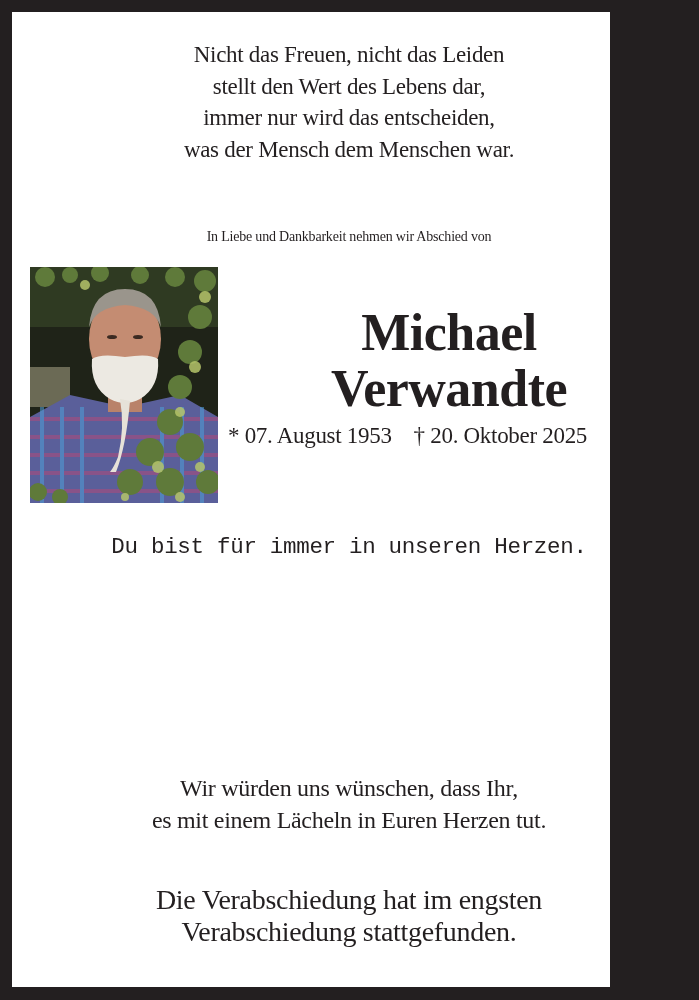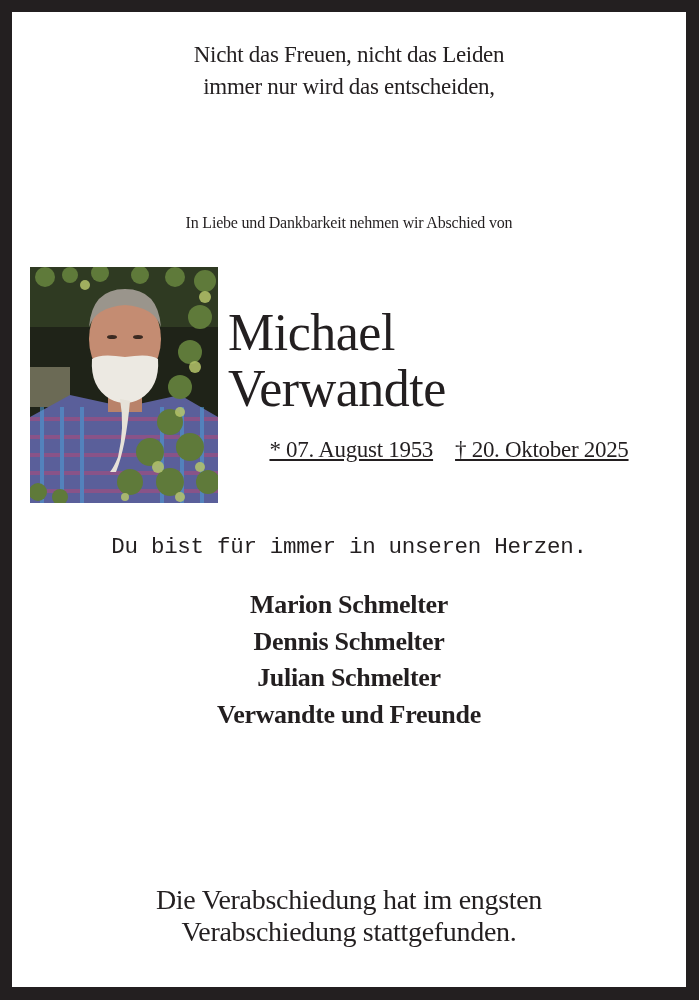--- a/index.html
+++ b/index.html
@@ -3,53 +3,55 @@
 <meta charset="utf-8">
 <style>
   html, body { margin: 0; padding: 0; }
   body {
     width: 699px; height: 1000px; background: #231f20;
     position: relative; overflow: hidden;
     font-family: "Liberation Serif", "DejaVu Serif", serif;
     color: #231f20;
   }
   .card {
-    position: absolute; left: 12px; top: 12px; width: 674px; height: 975px;
+    position: absolute; left: 12px; top: 12px; width: 598px; height: 975px;
     background: #ffffff;
   }
   .center { position: absolute; left: 0; width: 674px; text-align: center; }
   .poem { top: 27px; font-size: 23px; line-height: 31.5px; letter-spacing: -0.3px; }
-  .intro { top: 196px; font-size: 16px; line-height: 30px; letter-spacing: -0.2px; }
+  .intro { top: 210px; font-size: 14px; line-height: 30px; letter-spacing: -0.2px; }
   .photo {
     position: absolute; left: 18px; top: 255px; width: 188px; height: 236px;
     background: #2b2a22; overflow: hidden;
   }
   .name-block {
-    position: absolute; left: 216px; width: 442px; top: 293px;
-    font-weight: normal; font-size: 52px; line-height: 56px; letter-spacing: -0.5px;
+    position: absolute; left: 216px; width: 442px; text-align: center; top: 293px;
+    font-weight: bold; font-size: 52px; line-height: 56px; letter-spacing: -0.5px;
   }
   .dates {
-    position: absolute; left: 216px; width: 442px; text-align: center; top: 423px;
-    font-size: 23px; line-height: 30px; letter-spacing: -0.3px; white-space: nowrap; text-decoration: underline;
+    position: absolute; left: 216px; width: 442px; text-align: left; top: 409px;
+    font-size: 23px; line-height: 30px; letter-spacing: -0.3px; white-space: nowrap;
   }
   .dates span.gap { display: inline-block; width: 22px; }
   .forever { top: 520px; font-size: 22.5px; line-height: 30px; letter-spacing: -0.3px; font-family: Liberation Mono, monospace; }
   .family { top: 575px; font-weight: bold; font-size: 26px; line-height: 36.5px; letter-spacing: -0.3px; }
   .wish { top: 760px; font-size: 24px; line-height: 32px; letter-spacing: -0.3px; }
   .farewell { top: 872px; font-size: 28px; line-height: 32px; letter-spacing: -0.3px; }
   .line { display: block; }
 </style>
 </head>
 <body>
 
 <div class="card">
 
   <div class="center poem">
     <span class="line">Nicht das Freuen, nicht das Leiden</span>
+    <span class="line">stellt den Wert des Lebens dar,</span>
     <span class="line">immer nur wird das entscheiden,</span>
+    <span class="line">was der Mensch dem Menschen war.</span>
   </div>
 
   <div class="center intro">In Liebe und Dankbarkeit nehmen wir Abschied von</div>
 
   <div class="photo">
     <svg width="188" height="236" viewBox="0 0 188 236" xmlns="http://www.w3.org/2000/svg">
       <rect width="188" height="236" fill="#1f2318"></rect>
 
       <rect x="0" y="0" width="188" height="60" fill="#2f3a22"></rect>
       <rect x="0" y="100" width="40" height="40" fill="#6b6a55"></rect>
@@ -116,28 +118,24 @@
     <span class="line">Michael</span>
     <span class="line">Verwandte</span>
   </div>
 
   <div class="dates">
     <span>* 07. August 1953</span><span class="gap"></span><span>† 20. Oktober 2025</span>
   </div>
 
   <div class="center forever">Du bist für immer in unseren Herzen.</div>
 
-  <div class="center family">
-    <span class="line">Marion Schmelter</span>
-    <span class="line">Dennis Schmelter</span>
-    <span class="line">Julian Schmelter</span>
-    <span class="line">Verwandte und Freunde</span>
-  </div>
 
   <div class="center wish">
+    <span class="line">Wir würden uns wünschen, dass Ihr,</span>
+    <span class="line">es mit einem Lächeln in Euren Herzen tut.</span>
   </div>
 
   <div class="center farewell">
     <span class="line">Die Verabschiedung hat im engsten</span>
     <span class="line">Verabschiedung stattgefunden.</span>
   </div>
 
 </div>
 
 </body></html>

